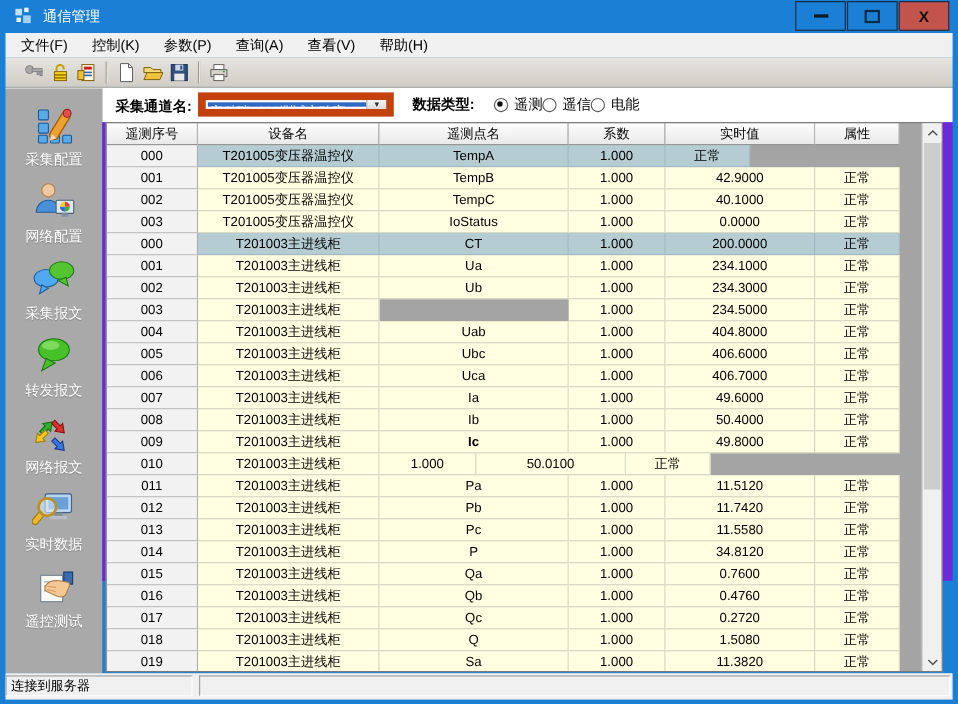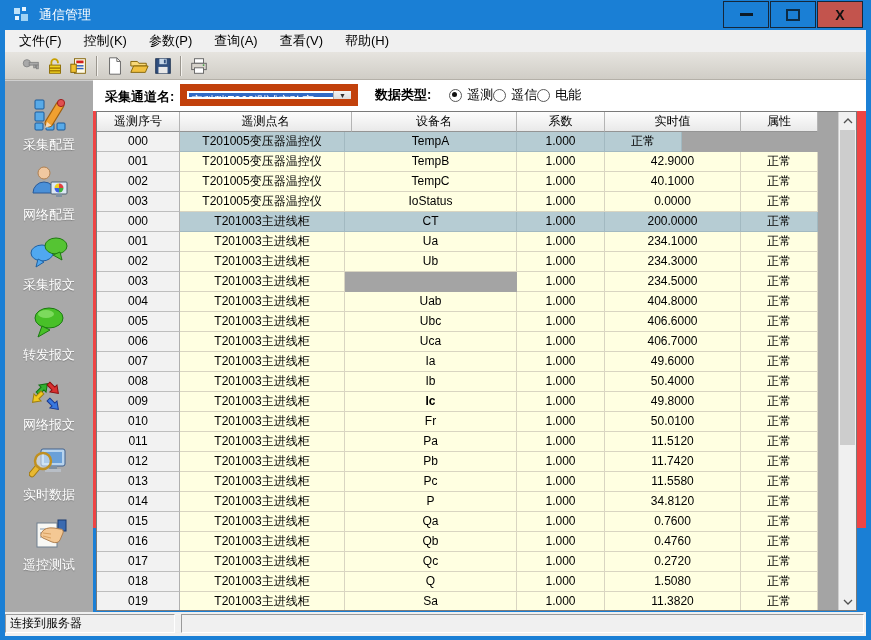--- a/index.html
+++ b/index.html
@@ -35,21 +35,21 @@
 
   
   .sidebar{position:absolute;left:5px;top:80px;width:88px;height:532px;background:#a9a9a9;
     border-top:1px solid #cfcfcf;box-sizing:border-box;padding-top:12px;}
   .side-btn{height:70px;display:flex;flex-direction:column;align-items:center;}
   .side-icon{width:40px;height:40px;}
   .side-icon svg{width:100%;height:100%;display:block;}
   .side-label{margin-top:3px;font-size:13px;color:#fff;text-shadow:0 1px 1px rgba(0,0,0,.25);}
 
   
-  .main{position:absolute;left:93px;top:80px;width:773px;height:448px;background:#ef4444;}
+  .main{position:absolute;left:93px;top:80px;width:773px;height:448px;background:#6d28d9;}
 
   .filter-bar{position:absolute;left:0;top:0;width:773px;height:31px;background:#fff;}
   .flabel{position:absolute;top:8px;font-size:13px;font-weight:bold;color:#000;}
   .lbl-channel{left:12px;}
   .combo{position:absolute;left:87px;top:4px;width:178px;height:22px;background:#fff;
     border:7px solid #c2410c;box-sizing:border-box;display:flex;}
   .combo-text{flex:1;margin:2px 0 2px 2px;background:#316ac5;color:#fff;font-size:12px;
     line-height:16px;padding:0 2px;white-space:nowrap;overflow:hidden;}
   .combo-btn{width:17px;background:linear-gradient(#f4f4f4,#dcdcdc);border-left:1px solid #adadad;
     display:flex;align-items:center;justify-content:center;font-size:7px;color:#303030;}
@@ -323,22 +323,22 @@
           <span class="radio-opt">
             <span class="radio-circle"></span>
             <span>电能</span>
           </span>
         </div>
     </div>
 
     <div class="grid">
       <div class="grid-header">
           <div class="h-cell" style="width: 83px;">遥测序号</div>
+          <div class="h-cell" style="width: 165px;">设备名</div>
           <div class="h-cell" style="width: 172px;">遥测点名</div>
-          <div class="h-cell" style="width: 165px;">设备名</div>
           <div class="h-cell" style="width: 88px;">系数</div>
           <div class="h-cell" style="width: 136px;">实时值</div>
           <div class="h-cell" style="width: 77px;">属性</div>
         </div>
       <div class="grid-body">
           <div class="grid-row hl">
             <div class="g-cell c-idx" style="width: 83px;">000</div>
             <div class="g-cell c-data" style="width: 165px;">T201005变压器温控仪</div>
             <div class="g-cell c-data" style="width: 172px;">TempA</div>
             <div class="g-cell c-data" style="width: 88px;">1.000</div>
@@ -444,21 +444,20 @@
             <div class="g-cell c-idx" style="width: 83px;">009</div>
             <div class="g-cell c-data" style="width: 165px;">T201003主进线柜</div>
             <div class="g-cell c-data" style="width: 172px; font-weight: bold;">Ic</div>
             <div class="g-cell c-data" style="width: 88px;">1.000</div>
             <div class="g-cell c-data" style="width: 136px;">49.8000</div>
             <div class="g-cell c-data" style="width: 77px;">正常</div>
           </div>
           <div class="grid-row">
             <div class="g-cell c-idx" style="width: 83px;">010</div>
             <div class="g-cell c-data" style="width: 165px;">T201003主进线柜</div>
-            <div class="g-cell c-data" style="width: 172px;">Fr</div>
             <div class="g-cell c-data" style="width: 88px;">1.000</div>
             <div class="g-cell c-data" style="width: 136px;">50.0100</div>
             <div class="g-cell c-data" style="width: 77px;">正常</div>
           </div>
           <div class="grid-row">
             <div class="g-cell c-idx" style="width: 83px;">011</div>
             <div class="g-cell c-data" style="width: 165px;">T201003主进线柜</div>
             <div class="g-cell c-data" style="width: 172px;">Pa</div>
             <div class="g-cell c-data" style="width: 88px;">1.000</div>
             <div class="g-cell c-data" style="width: 136px;">11.5120</div>

